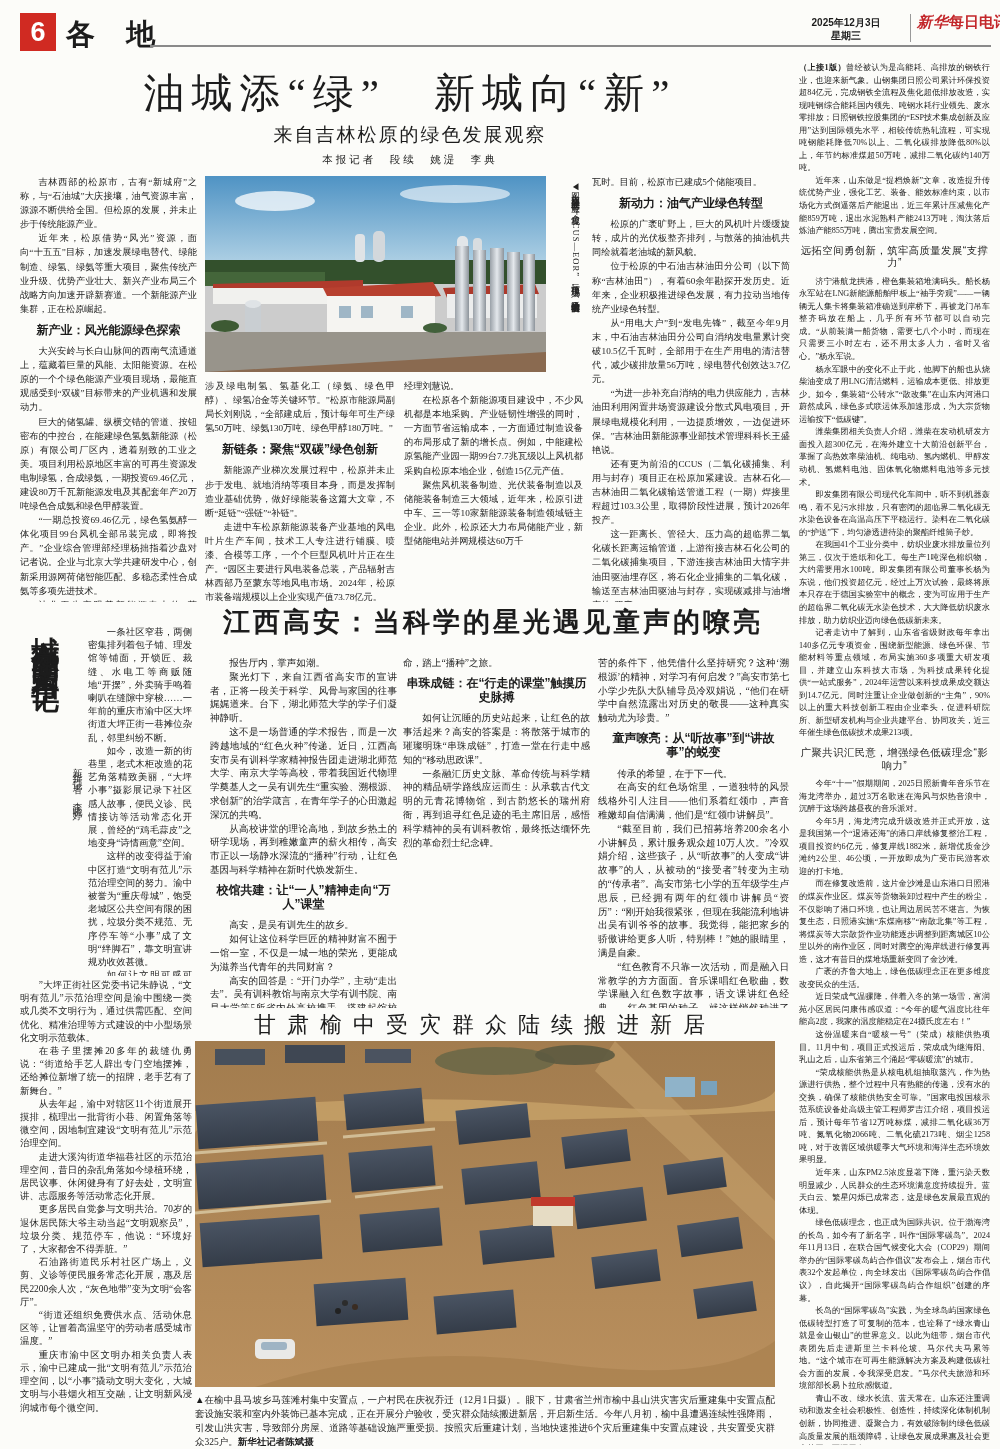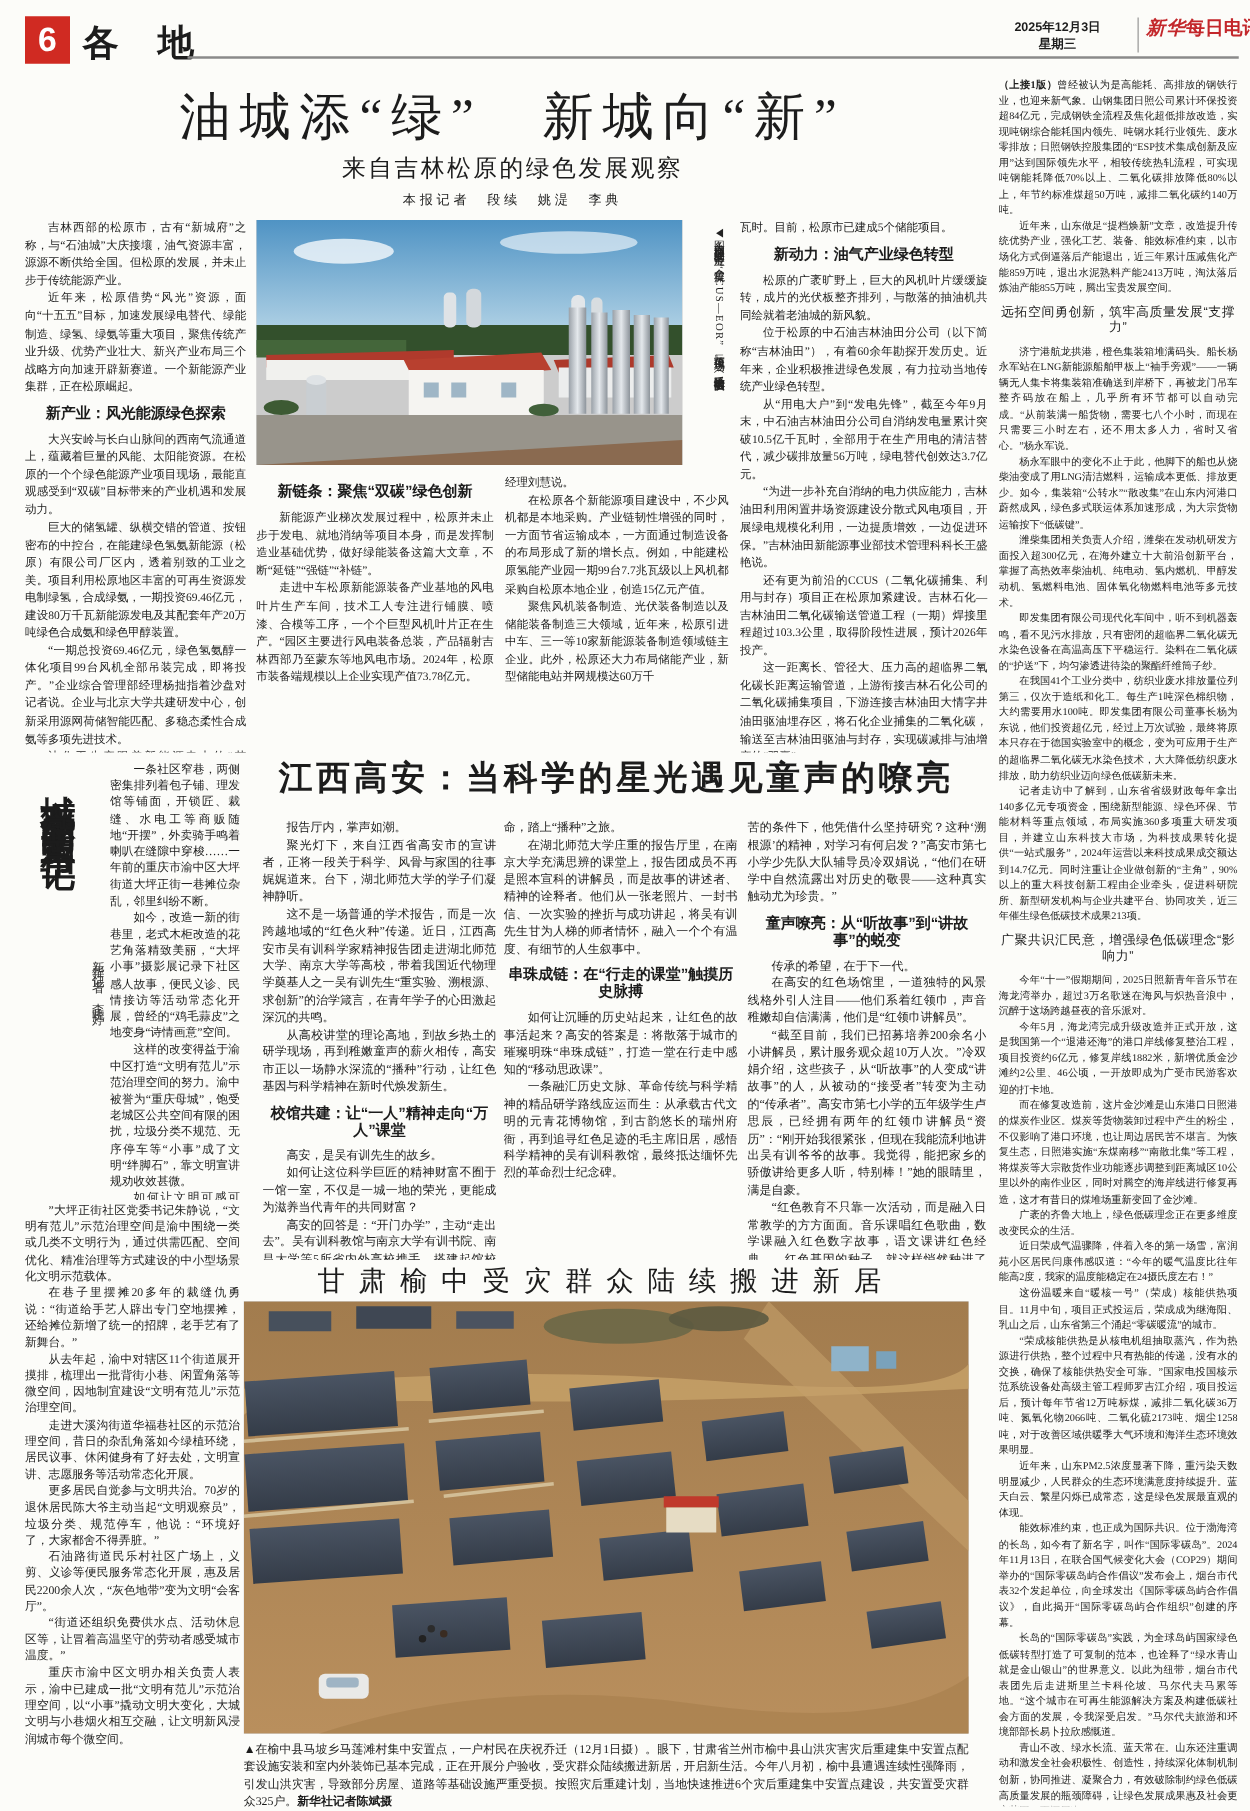--- a/index.html
+++ b/index.html
@@ -21,21 +21,21 @@
   .byline{font-size:10.5px;text-align:center;letter-spacing:3px;color:#222;}
   .gaohead{font-size:27px;font-weight:bold;text-align:center;letter-spacing:3px;}
   .yzhead{font-size:22px;text-align:center;letter-spacing:11px;font-weight:500;}
   
   .txt{text-align:justify;overflow:hidden;}
   .txt p{margin:0;text-indent:2em;}
   .txt p.noind{text-indent:0;}
   .maincol{font-size:9.2px;line-height:14.1px;}
   .gaocol{font-size:9.6px;line-height:13.8px;}
   .rightcol{font-size:8.2px;line-height:12.55px;}
-  .sidecol{font-size:9.4px;line-height:13.2px;}
+  .sidecol{font-size:9.4px;line-height:13.2px;margin-top:16px;}
   .subhead{font-family:"Liberation Sans",sans-serif;font-weight:bold;text-align:center;
            font-size:12px;margin:7px 0;text-indent:0;}
   .subhead-r{font-family:"Liberation Sans",sans-serif;font-weight:normal;text-align:center;
            font-size:10.3px;margin:7px 0 6px 0;text-indent:0;letter-spacing:0.5px;}
   
   .vcap{writing-mode:vertical-rl;font-size:8.6px;line-height:15px;letter-spacing:1px;color:#222;}
   .vcap b{font-weight:bold;}
   .vtitle{writing-mode:vertical-rl;font-size:28px;font-weight:bold;letter-spacing:4px;
           font-family:"Liberation Serif",serif;}
   .vbyline{writing-mode:vertical-rl;font-size:10px;letter-spacing:4px;color:#333;}
@@ -121,20 +121,21 @@
       <ellipse cx="20" cy="150" rx="14" ry="6" fill="#3d5a33"></ellipse>
       <ellipse cx="230" cy="152" rx="12" ry="5" fill="#41603a"></ellipse>
     </svg>
   </div>
 
   <div class="abs vcap" style="left:549px;top:176px;width:34px;height:196px;">
     <span>◀图为吉林油田建设的全产业链、全流程“CCUS—EOR”示范项目现场。</span><b>（受访者供图）</b>
   </div>
 
   <div class="abs txt maincol" style="left:205px;top:379px;width:190px;height:223px;">
+    <p class="noind">涉及绿电制氢、氢基化工（绿氨、绿色甲醇）、绿氢冶金等关键环节。”松原市能源局副局长刘刚说，“全部建成后，预计每年可生产绿氢50万吨、绿氨130万吨、绿色甲醇180万吨。”</p>
     <h3 class="subhead">新链条：聚焦“双碳”绿色创新</h3>
     <div>
         <p>新能源产业梯次发展过程中，松原并未止步于发电、就地消纳等项目本身，而是发挥制造业基础优势，做好绿能装备这篇大文章，不断“延链”“强链”“补链”。</p>
         <p>走进中车松原新能源装备产业基地的风电叶片生产车间，技术工人专注进行铺膜、喷漆、合模等工序，一个个巨型风机叶片正在生产。“园区主要进行风电装备总装，产品辐射吉林西部乃至蒙东等地风电市场。2024年，松原市装备端规模以上企业实现产值73.78亿元。</p>
       </div>
   </div>
 
   <div class="abs txt maincol" style="left:404px;top:379px;width:179px;height:223px;">
     <p class="noind">经理刘慧说。</p>
     <div>
@@ -192,21 +193,20 @@
     <div>
         <p>高安，是吴有训先生的故乡。</p>
         <p>如何让这位科学巨匠的精神财富不囿于一馆一室，不仅是一城一地的荣光，更能成为滋养当代青年的共同财富？</p>
         <p>高安的回答是：“开门办学”，主动“走出去”。吴有训科教馆与南京大学有训书院、南昌大学等5所省内外高校携手，搭建起馆校共建的桥梁。</p>
       </div>
   </div>
 
   <div class="abs txt gaocol" style="left:403px;top:656px;width:187px;height:352px;">
     <p class="noind">命，踏上“播种”之旅。</p>
     <div>
-        <p>在湖北师范大学庄重的报告厅里，在南京大学充满思辨的课堂上，报告团成员不再是照本宣科的讲解员，而是故事的讲述者、精神的诠释者。他们从一张老照片、一封书信、一次实验的挫折与成功讲起，将吴有训先生甘为人梯的师者情怀，融入一个个有温度、有细节的人生叙事中。</p>
       </div>
     <h3 class="subhead">串珠成链：在“行走的课堂”触摸历史脉搏</h3>
     <div>
         <p>如何让沉睡的历史站起来，让红色的故事活起来？高安的答案是：将散落于城市的璀璨明珠“串珠成链”，打造一堂在行走中感知的“移动思政课”。</p>
         <p>一条融汇历史文脉、革命传统与科学精神的精品研学路线应运而生：从承载古代文明的元青花博物馆，到古韵悠长的瑞州府衙，再到追寻红色足迹的毛主席旧居，感悟科学精神的吴有训科教馆，最终抵达缅怀先烈的革命烈士纪念碑。</p>
       </div>
   </div>
 
   <div class="abs txt gaocol" style="left:598px;top:656px;width:191px;height:352px;">
     <p class="noind">苦的条件下，他凭借什么坚持研究？这种‘溯根源’的精神，对学习有何启发？”高安市第七小学少先队大队辅导员冷双娟说，“他们在研学中自然流露出对历史的敬畏——这种真实触动尤为珍贵。”</p>
@@ -301,19 +301,19 @@
     <h3 class="subhead-r">广聚共识汇民意，增强绿色低碳理念“影响力”</h3>
     <div>
         <p>今年“十一”假期期间，2025日照新青年音乐节在海龙湾举办，超过3万名歌迷在海风与炽热音浪中，沉醉于这场跨越昼夜的音乐派对。</p>
         <p>今年5月，海龙湾完成升级改造并正式开放，这是我国第一个“退港还海”的港口岸线修复整治工程，项目投资约6亿元，修复岸线1882米，新增优质金沙滩约2公里、46公顷，一开放即成为广受市民游客欢迎的打卡地。</p>
         <p>而在修复改造前，这片金沙滩是山东港口日照港的煤炭作业区。煤炭等货物装卸过程中产生的粉尘，不仅影响了港口环境，也让周边居民苦不堪言。为恢复生态，日照港实施“东煤南移”“南散北集”等工程，将煤炭等大宗散货作业功能逐步调整到距离城区10公里以外的南作业区，同时对腾空的海岸线进行修复再造，这才有昔日的煤堆场重新变回了金沙滩。</p>
         <p>广袤的齐鲁大地上，绿色低碳理念正在更多维度改变民众的生活。</p>
         <p>近日荣成气温骤降，伴着入冬的第一场雪，富润苑小区居民闫康伟感叹道：“今年的暖气温度比往年能高2度，我家的温度能稳定在24摄氏度左右！”</p>
         <p>这份温暖来自“暖核一号”（荣成）核能供热项目。11月中旬，项目正式投运后，荣成成为继海阳、乳山之后，山东省第三个涌起“零碳暖流”的城市。</p>
         <p>“荣成核能供热是从核电机组抽取蒸汽，作为热源进行供热，整个过程中只有热能的传递，没有水的交换，确保了核能供热安全可靠。”国家电投国核示范系统设备处高级主管工程师罗吉江介绍，项目投运后，预计每年节省12万吨标煤，减排二氧化碳36万吨、氮氧化物2066吨、二氧化硫2173吨、烟尘1258吨，对于改善区域供暖季大气环境和海洋生态环境效果明显。</p>
         <p>近年来，山东PM2.5浓度显著下降，重污染天数明显减少，人民群众的生态环境满意度持续提升。蓝天白云、繁星闪烁已成常态，这是绿色发展最直观的体现。</p>
-        <p>能效标准约束，也正成为国际共识。位于渤海湾的长岛，如今有了新名字，叫作“国际零碳岛”。2024年11月13日，在联合国气候变化大会（COP29）期间举办的“国际零碳岛屿合作倡议”发布会上，烟台市代表32个发起单位，向全球发出《国际零碳岛屿合作倡议》，自此揭开“国际零碳岛屿合作组织”创建的序幕。</p>
+        <p>绿色低碳理念，也正成为国际共识。位于渤海湾的长岛，如今有了新名字，叫作“国际零碳岛”。2024年11月13日，在联合国气候变化大会（COP29）期间举办的“国际零碳岛屿合作倡议”发布会上，烟台市代表32个发起单位，向全球发出《国际零碳岛屿合作倡议》，自此揭开“国际零碳岛屿合作组织”创建的序幕。</p>
         <p>长岛的“国际零碳岛”实践，为全球岛屿国家绿色低碳转型打造了可复制的范本，也诠释了“绿水青山就是金山银山”的世界意义。以此为纽带，烟台市代表团先后走进斯里兰卡科伦坡、马尔代夫马累等地。“这个城市在可再生能源解决方案及构建低碳社会方面的发展，令我深受启发。”马尔代夫旅游和环境部部长易卜拉欣感慨道。</p>
         <p>青山不改、绿水长流、蓝天常在。山东还注重调动和激发全社会积极性、创造性，持续深化体制机制创新，协同推进、凝聚合力，有效破除制约绿色低碳高质量发展的瓶颈障碍，让绿色发展成果惠及社会更广范围、更深层次。</p>
       </div>
   </div>
 
 </div>
 
 </body></html>

